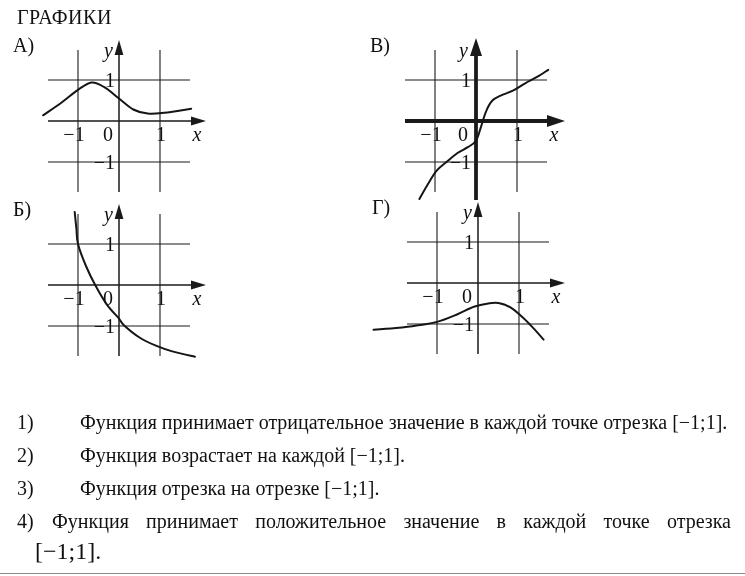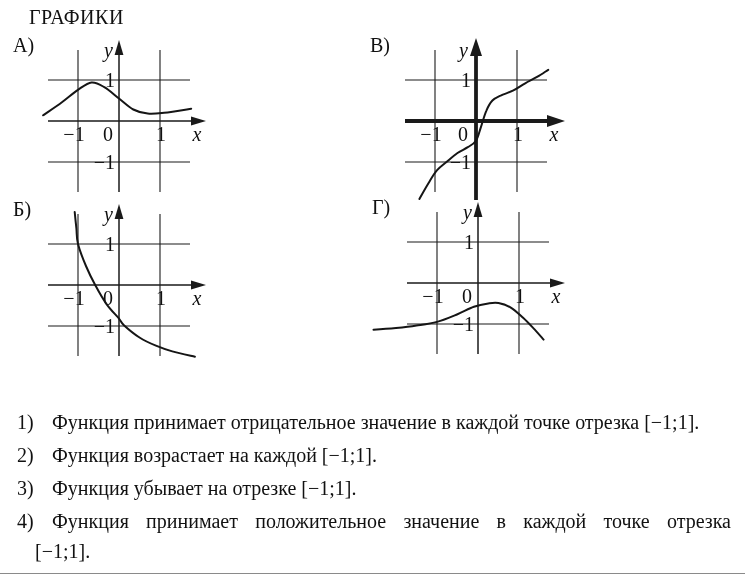--- a/index.html
+++ b/index.html
@@ -1,36 +1,36 @@
 <!DOCTYPE html>
 <html><head>
 <meta charset="utf-8">
 <style>
   html,body{margin:0;padding:0;background:#fff;}
   #page{position:relative;width:745px;height:576px;background:#fff;overflow:hidden;
         font-family:"Liberation Serif",serif;color:#111;}
-  .hdr{position:absolute;left:17px;font-size:20px;letter-spacing:.5px;white-space:nowrap;margin-left:12px;}
+  .hdr{position:absolute;left:17px;font-size:20px;letter-spacing:.5px;white-space:nowrap;}
   #hdr-graphs{top:6px;}
   #hdr-chars{top:380px;}
   .graph-group{position:absolute;width:230px;height:180px;}
   .glabel{position:absolute;left:9px;top:3px;font-size:20px;z-index:2;}
   .graph-group svg{position:absolute;left:0;top:0;z-index:1;}
   svg text{font-family:"Liberation Serif",serif;font-size:20px;fill:#111;}
   svg text.ital{font-style:italic;}
   .grid{stroke:#1a1a1a;stroke-width:1.1;}
   .axis{stroke:#1a1a1a;stroke-width:1.5;}
   .axis-head{fill:#1a1a1a;stroke:none;}
   .thickax .axis{stroke-width:3.8;}
   .curve{fill:none;stroke:#151515;stroke-width:2;stroke-linecap:round;}
   #char-list{position:absolute;left:17px;top:409px;width:714px;font-size:20px;}
   .char-item{display:flex;line-height:26px;margin-bottom:7px;}
   .char-item .num{width:35px;flex:0 0 35px;}
-  .char-item .itext{white-space:nowrap;}
+  .char-item .itext{white-space:nowrap;margin-left:28px;}
   .jline{flex:1;text-align:justify;text-align-last:justify;white-space:nowrap;}
-  .cont-line{line-height:26px;margin:4px 0 0 18px;font-size:20px;}
+  .cont-line{line-height:26px;margin:4px 0 0 18px;font-size:24px;}
   #bottom-rule{position:absolute;left:0;top:573px;width:745px;height:1px;background:#8a8a8a;}
 </style>
 </head>
 <body>
 
 <div id="page">
 
   <div id="hdr-graphs" class="hdr">ГРАФИКИ</div>
 
   <div class="graph-group" style="left:4px;top:31px;">
@@ -142,21 +142,21 @@
     <div class="char-item">
       <span class="num">1)</span>
       <span class="itext"><span>Функция принимает отрицательное значение в каждой точке отрезка</span>&nbsp;<span>[−1;1]</span><span>.</span></span>
     </div>
     <div class="char-item">
       <span class="num">2)</span>
       <span class="itext"><span>Функция возрастает на каждой</span>&nbsp;<span>[−1;1]</span><span>.</span></span>
     </div>
     <div class="char-item">
       <span class="num">3)</span>
-      <span class="itext"><span>Функция убывает на отрезке</span>&nbsp;<span>[−1;1]</span><span>.</span></span>
+      <span class="itext"><span>Функция отрезка на отрезке</span>&nbsp;<span>[−1;1]</span><span>.</span></span>
     </div>
     <div>
       <div class="char-item" style="margin-bottom:0;">
         <span class="num">4)</span>
         <span class="jline">Функция принимает положительное значение в каждой точке отрезка</span>
       </div>
       <div class="cont-line"><span>[−1;1]</span><span>.</span></div>
     </div>
   </div>
 

